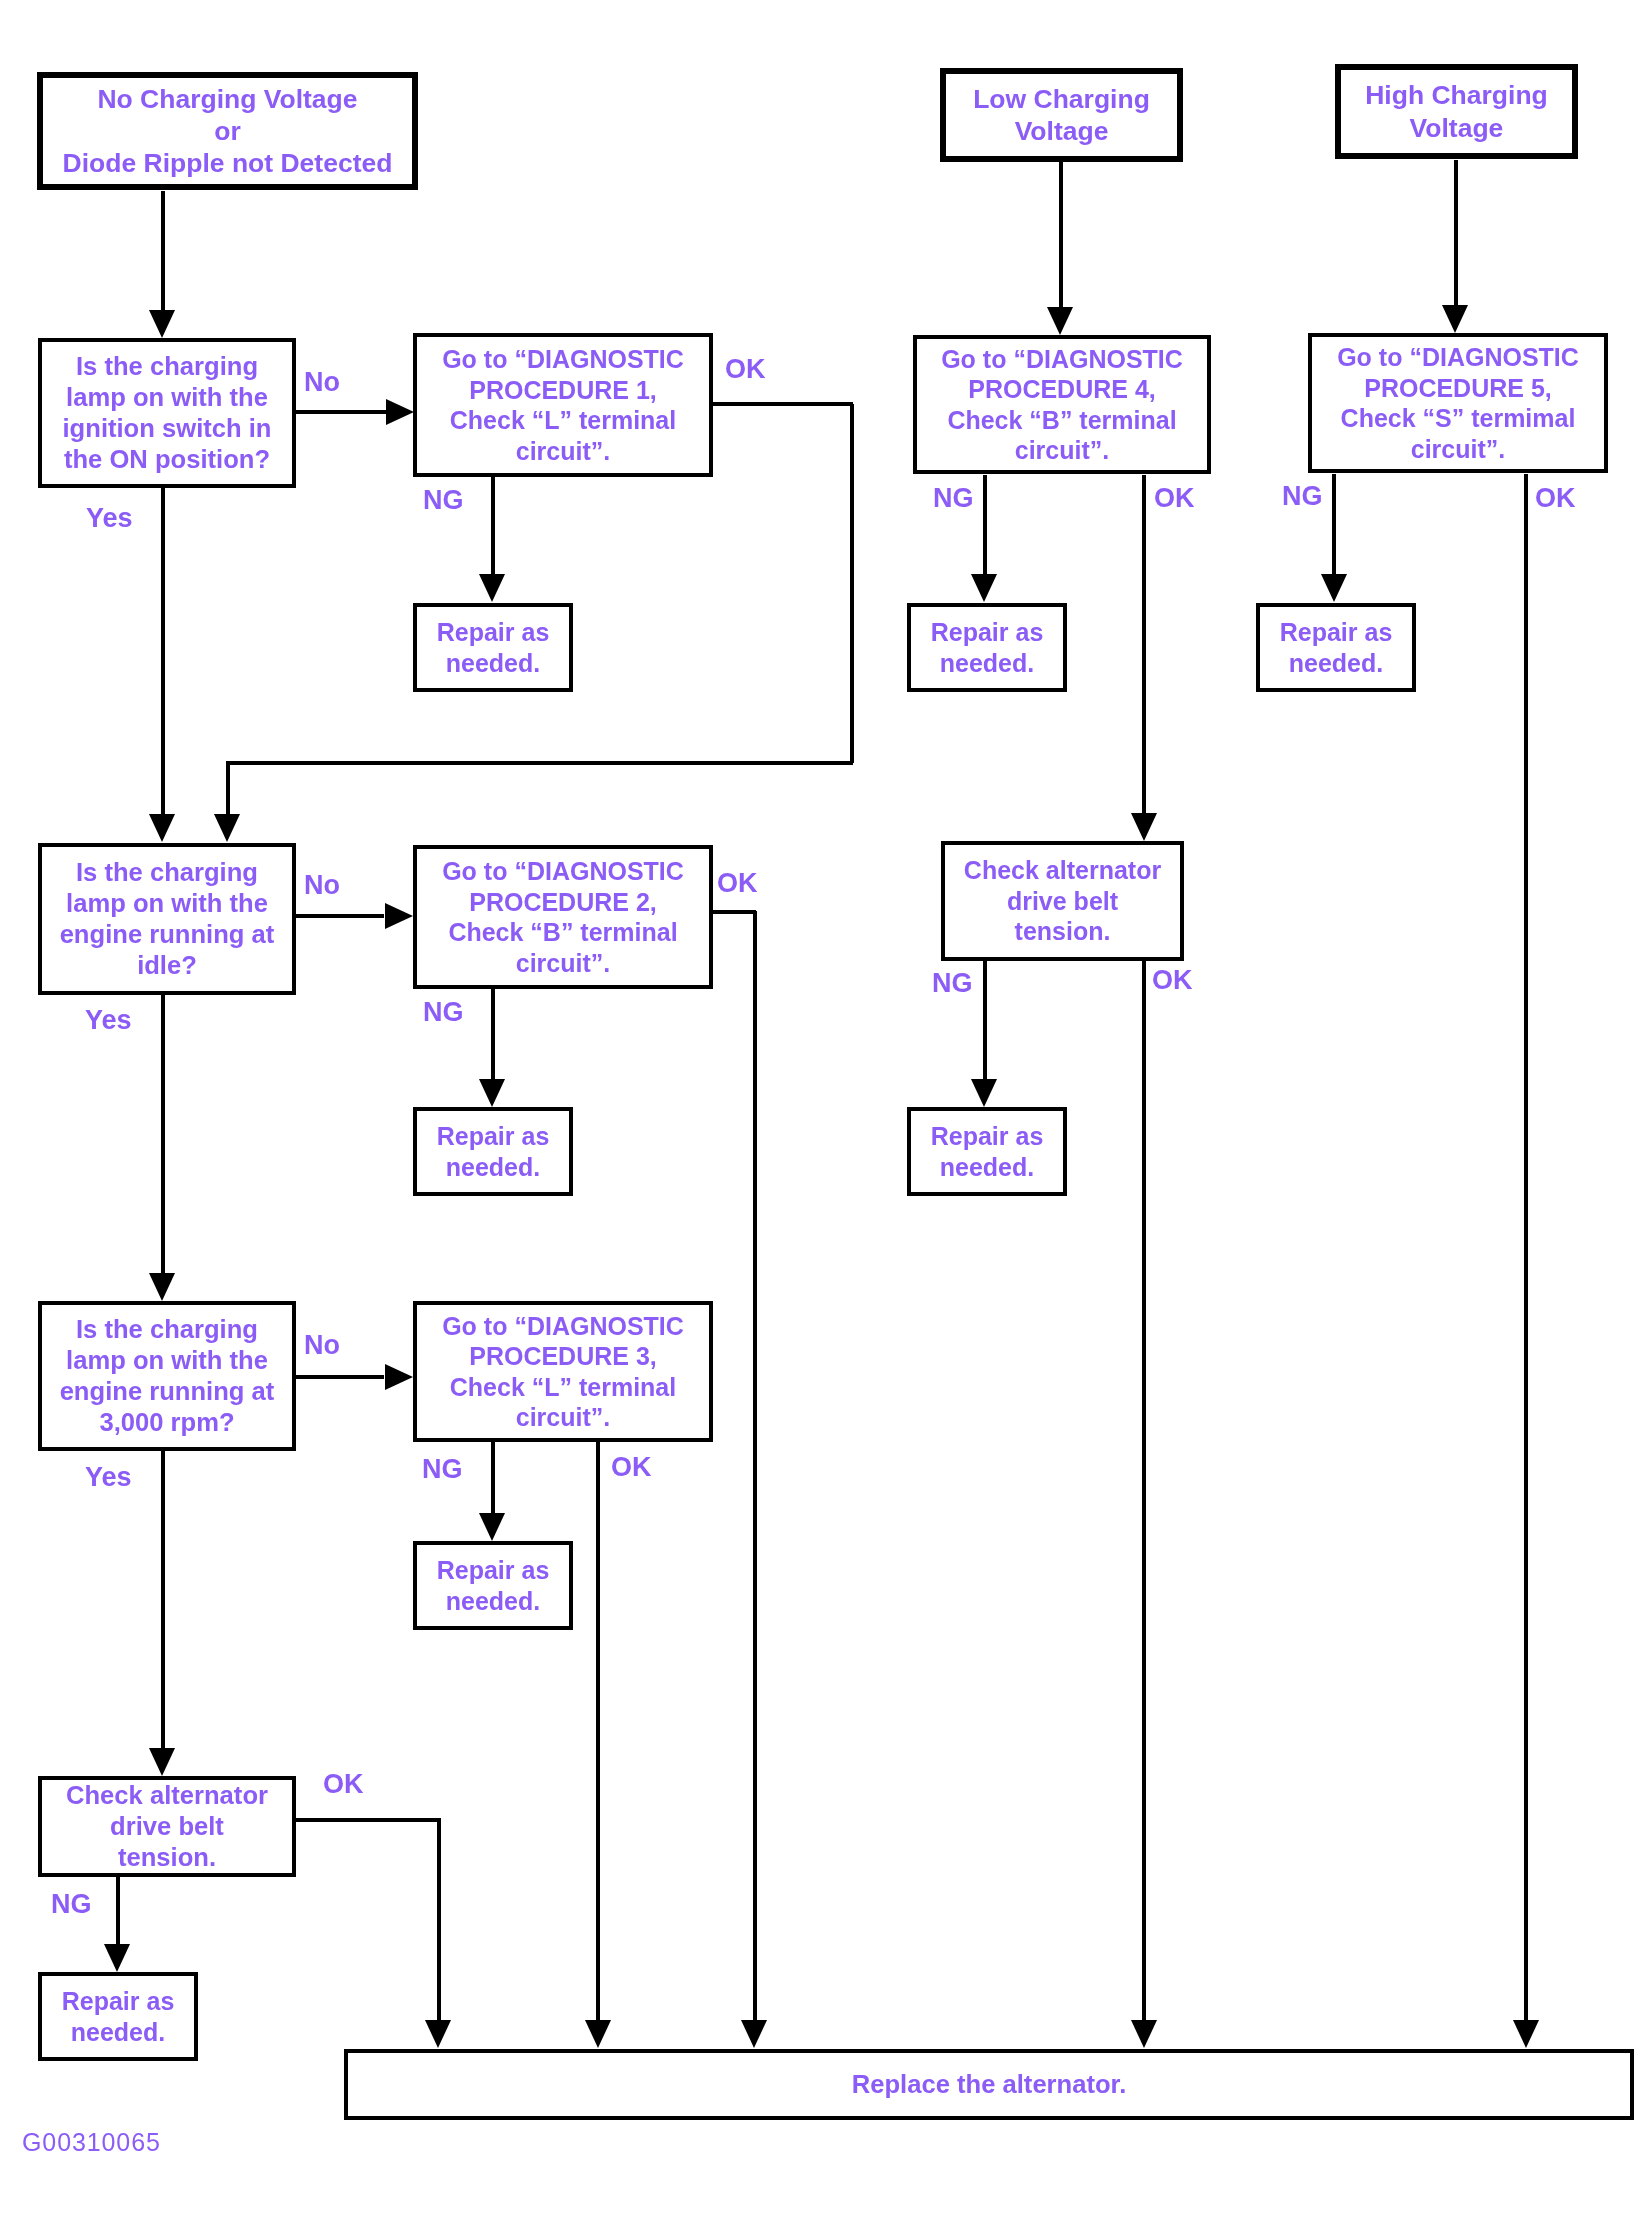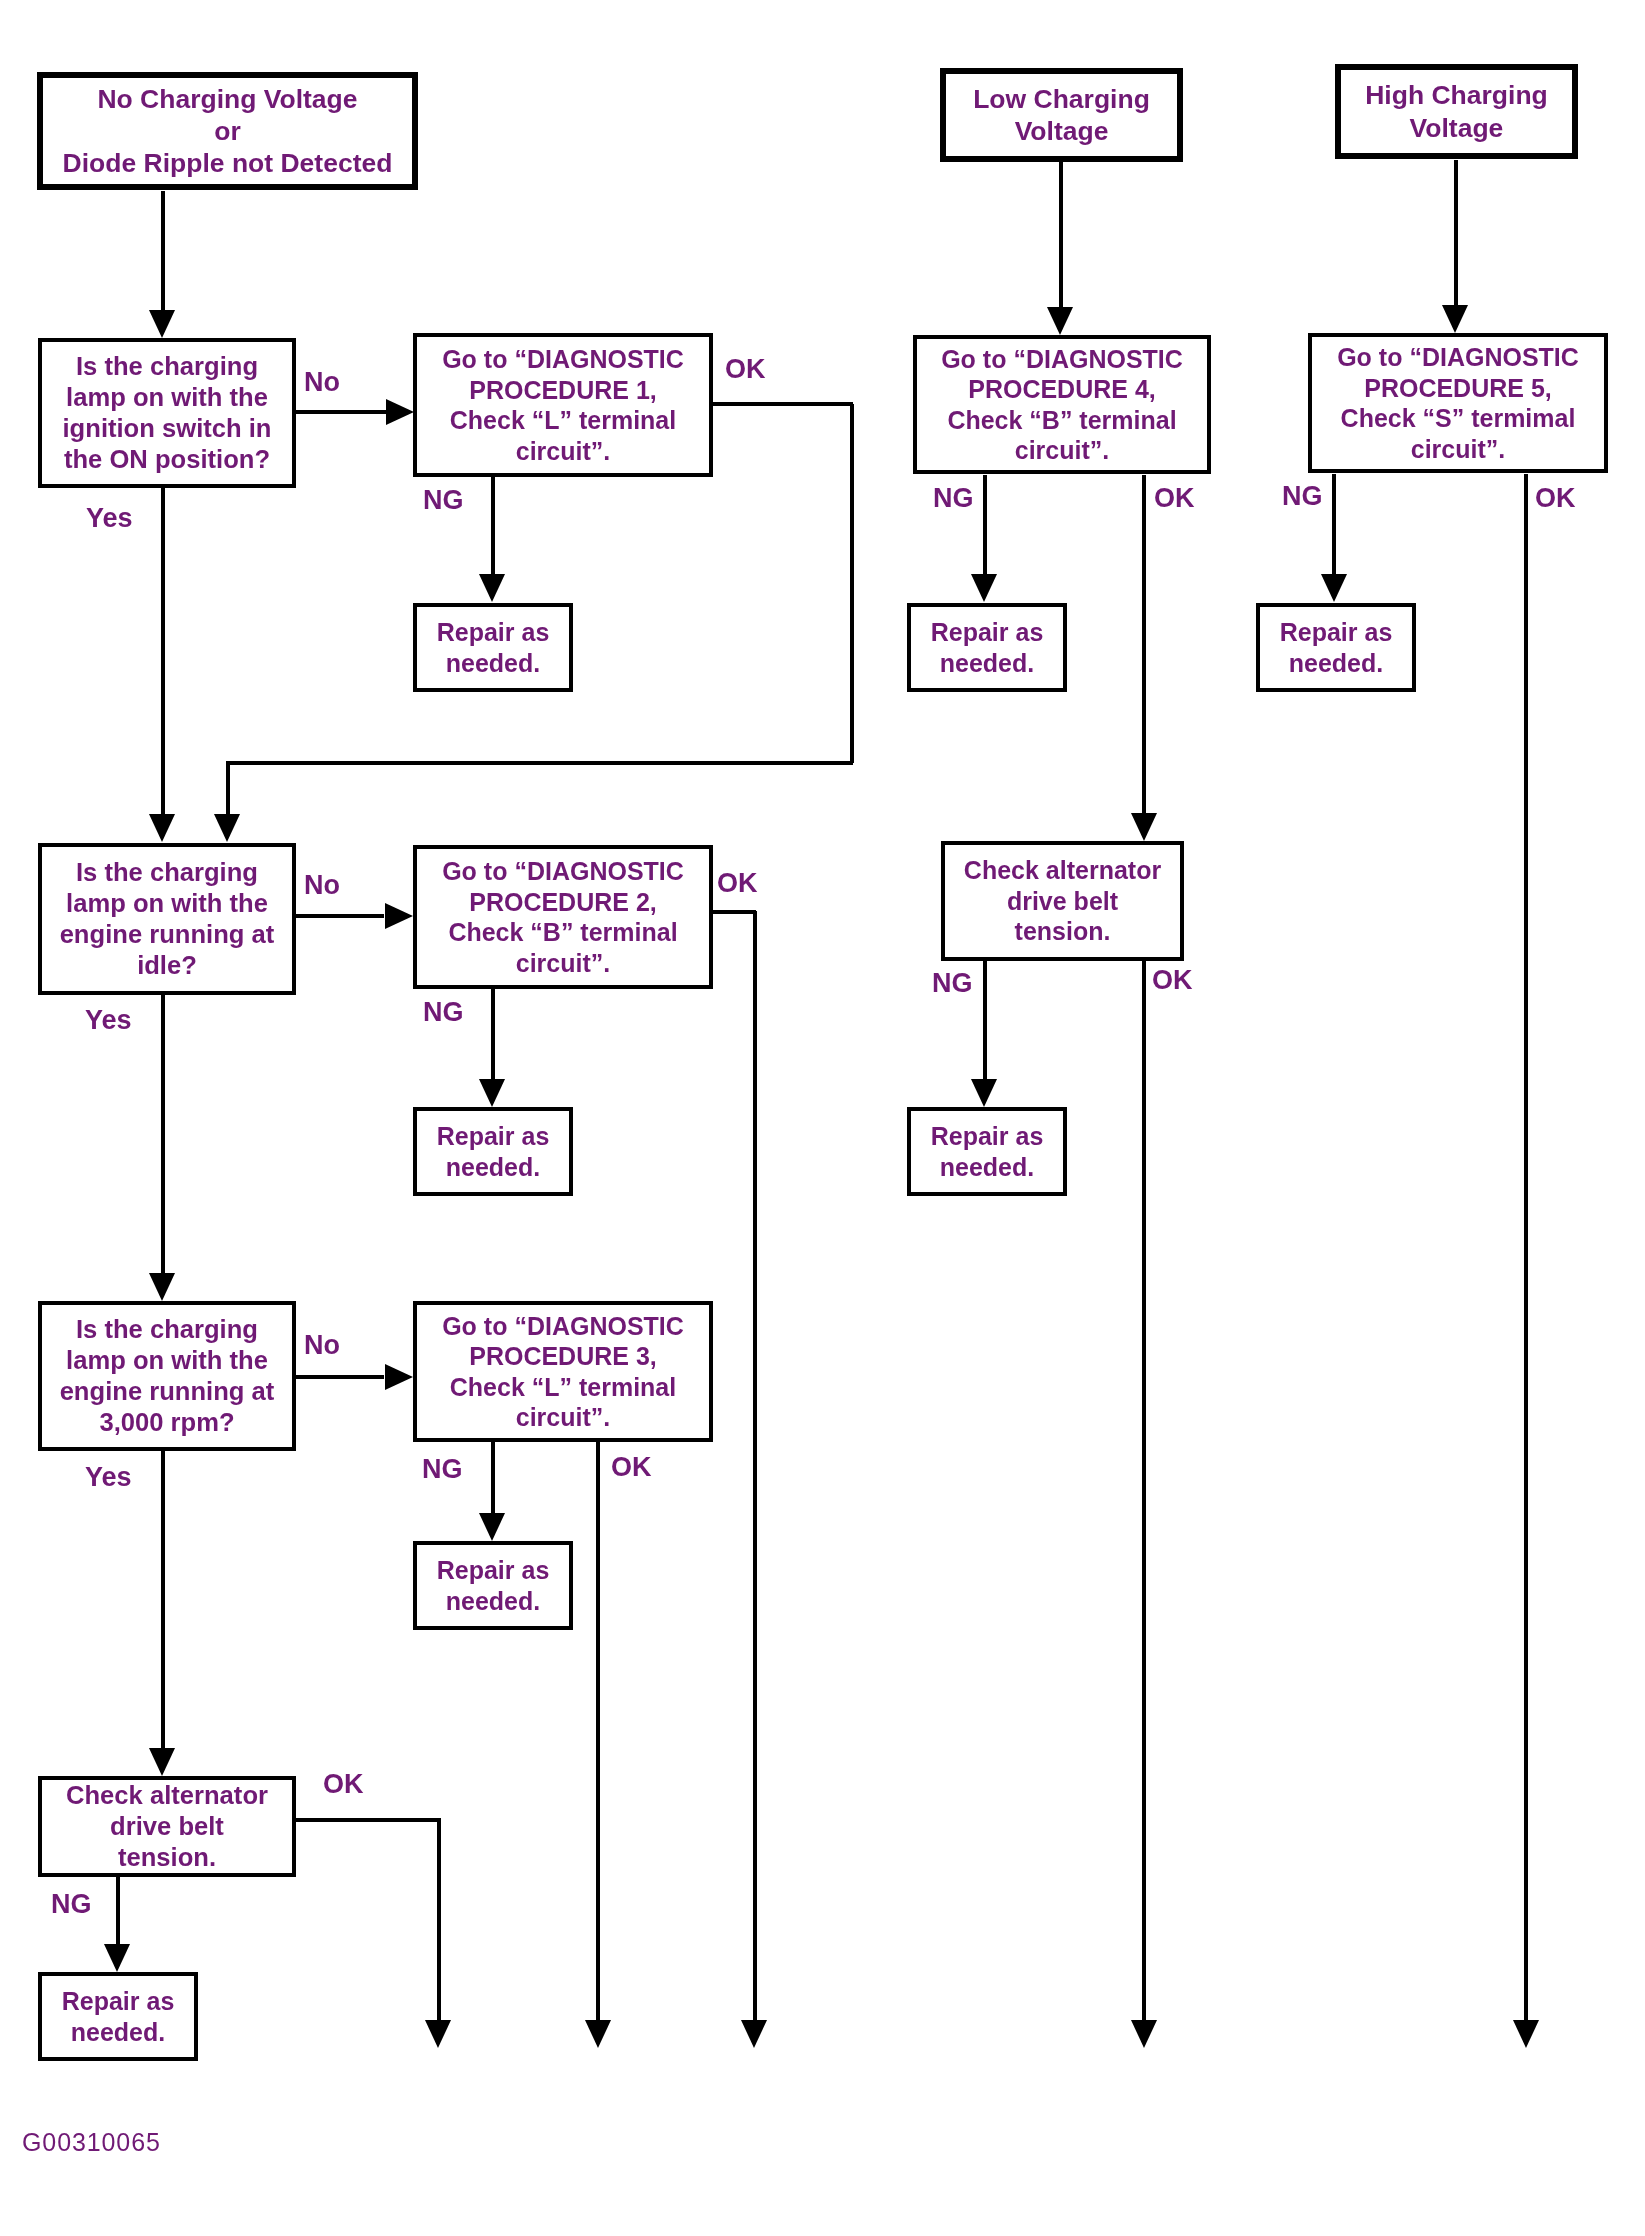--- a/index.html
+++ b/index.html
@@ -1,18 +1,18 @@
 <!DOCTYPE html>
 <html style="font-size:14px"><head>
 <meta charset="utf-8">
 <style>
   html,body{margin:0;padding:0;background:#fff;}
   #canvas{
     position:relative;width:1645px;height:2236px;background:#ffffff;
-    font-family:"Liberation Sans",sans-serif;color:#701a75;overflow:hidden;
+    font-family:"Liberation Sans",sans-serif;color:#8b5cf6;overflow:hidden;
   }
   .box{
     position:absolute;background:#fff;border:4.4px solid #000;box-sizing:border-box;
     display:flex;align-items:center;justify-content:center;text-align:center;
     font-weight:700;white-space:pre-line;line-height:1.22;padding:1.8px;
   }
   .bold-box{border-width:6.2px;}
   .f30{font-size:26.5px;}
   .f29{font-size:25.6px;}
   .f28{font-size:25px;}
@@ -90,20 +90,21 @@
 needed.</div>
   <div class="box f28" style="left:413px;top:1107px;width:160px;height:89px;">Repair as
 needed.</div>
   <div class="box f28" style="left:907px;top:1107px;width:160px;height:89px;">Repair as
 needed.</div>
   <div class="box f28" style="left:413px;top:1541px;width:160px;height:89px;">Repair as
 needed.</div>
   <div class="box f28" style="left:38px;top:1972px;width:160px;height:89px;">Repair as
 needed.</div>
 
+  <div class="box f29" style="left:344px;top:2049px;width:1290px;height:71px;">Replace the alternator.</div>
 
   <div class="vline" style="left:161px;top:191px;height:122px;"></div>
   <div class="arr-d" style="left:149px;top:310px;"></div>
 
   <div class="vline" style="left:161px;top:487px;height:330px;"></div>
   <div class="arr-d" style="left:149px;top:814px;"></div>
 
   <div class="vline" style="left:850px;top:404px;height:359px;"></div>
   <div class="vline" style="left:226px;top:761px;height:56px;"></div>
   <div class="arr-d" style="left:214px;top:814px;"></div>

